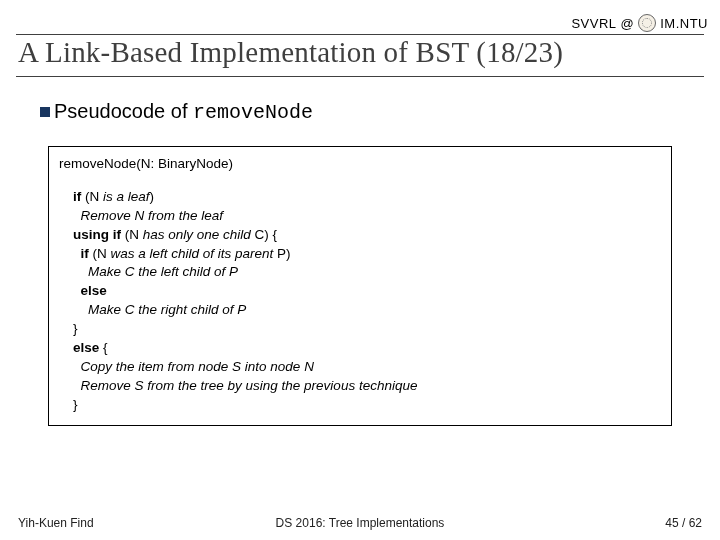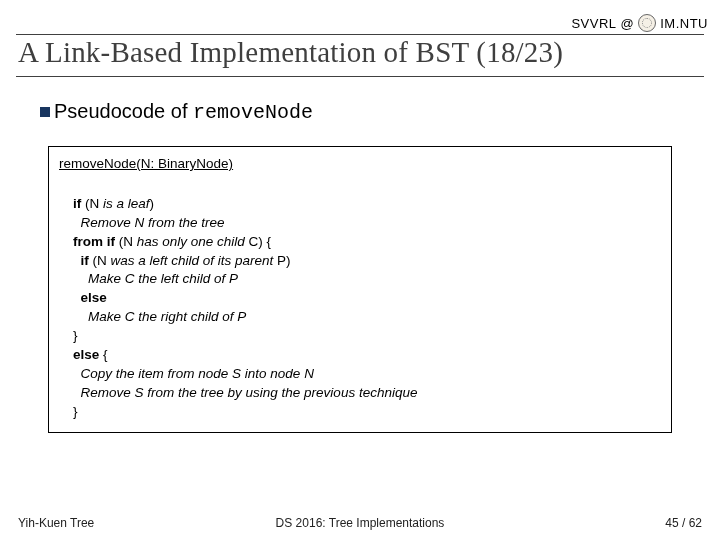--- a/index.html
+++ b/index.html
@@ -84,21 +84,21 @@
   .code-box {
     position: absolute;
     top: 146px;
     left: 48px;
     right: 48px;
     border: 1px solid #000;
     padding: 8px 10px 10px 10px;
     font-size: 13.5px;
     line-height: 1.4;
   }
-  .code-box .sig { margin-bottom: 21px; text-decoration: underline; }
+  .code-box .sig { margin-bottom: 14px; }
   .code-body { padding-left: 14px; }
   .ln { white-space: pre; }
   .kw { font-weight: bold; }
   .it { font-style: italic; }
   .us { text-decoration: underline; }
   .footer {
     position: absolute;
     bottom: 10px;
     left: 18px;
     right: 18px;
@@ -127,31 +127,31 @@
   <span class="bullet"></span>
   <span>
     <span>Pseudocode of </span><span class="mono">removeNode</span>
   </span>
 </div>
 
 <div class="code-box">
   <div class="sig">removeNode(N: BinaryNode)</div>
   <div class="code-body" id="code-body">
       <div class="ln"><span class="kw">if</span><span> (N </span><span class="it">is a leaf</span><span>)</span></div>
-      <div class="ln"><span class="it">  Remove N from the tree</span></div>
-      <div class="ln"><span class="kw">from if</span><span> (N </span><span class="it">has only one child</span><span> C) {</span></div>
+      <div class="ln"><span class="it">  Remove N from the leaf</span></div>
+      <div class="ln"><span class="kw">using if</span><span> (N </span><span class="it">has only one child</span><span> C) {</span></div>
       <div class="ln"><span>  </span><span class="kw">if</span><span> (N </span><span class="it">was a left child of its parent</span><span> P)</span></div>
       <div class="ln"><span class="it">    Make C the left child of P</span></div>
       <div class="ln"><span>  </span><span class="kw">else</span></div>
       <div class="ln"><span class="it">    Make C the right child of P</span></div>
       <div class="ln"><span>}</span></div>
       <div class="ln"><span class="kw">else</span><span> {</span></div>
       <div class="ln"><span class="it">  Copy the item from node S into node N</span></div>
       <div class="ln"><span class="it">  Remove S from the tree by using the previous technique</span></div>
       <div class="ln"><span>}</span></div>
     </div>
 </div>
 
 <div class="footer">
-  <span>Yih-Kuen Tree</span>
+  <span>Yih-Kuen Find</span>
   <span class="center">DS 2016: Tree Implementations</span>
   <span>45 / 62</span>
 </div>
 
 </body></html>

